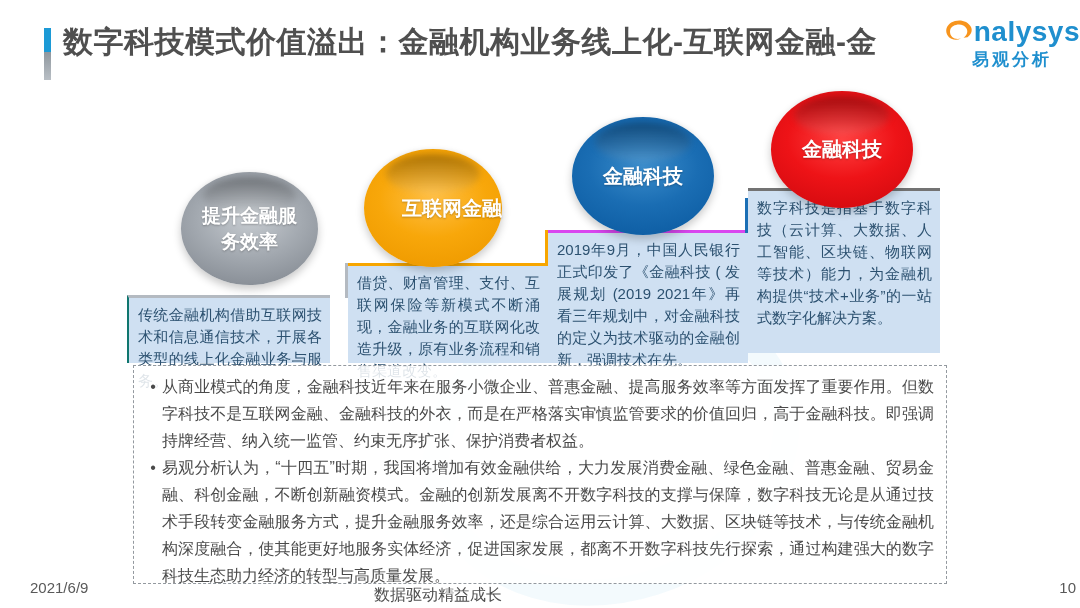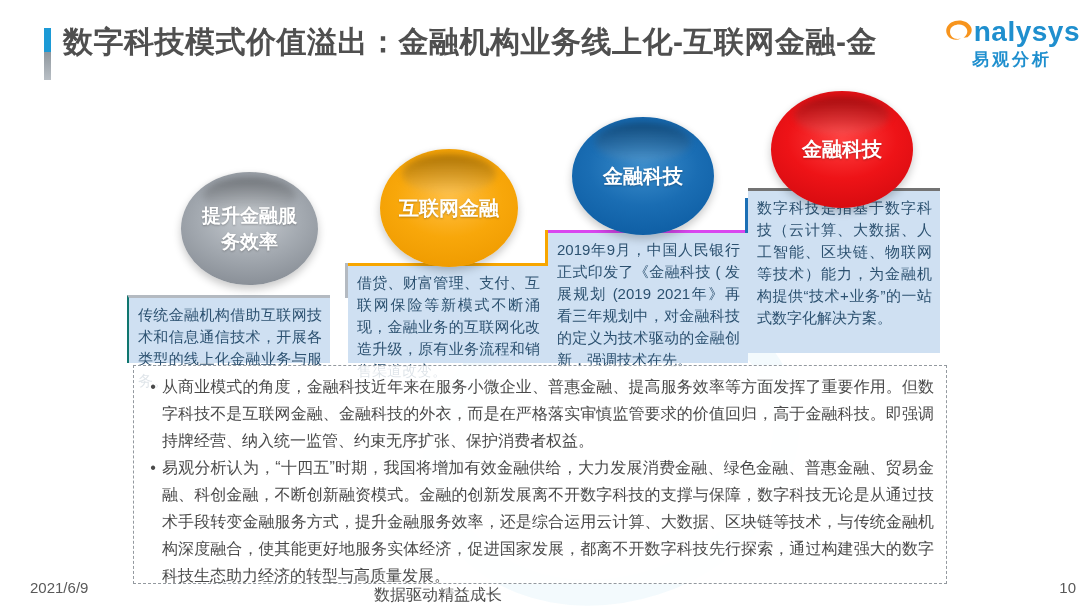--- a/index.html
+++ b/index.html
@@ -33,22 +33,22 @@
   
   .bubble{position:absolute; border-radius:50%; display:flex; align-items:center; justify-content:center;
     color:#fff; font-weight:bold; text-align:center; z-index:3;
     box-shadow:0 4px 8px rgba(0,0,0,0.22);}
   .bubble .gloss{position:absolute; top:4%; left:16%; width:68%; height:34%; border-radius:50%;
     background:linear-gradient(180deg,rgba(0,0,0,0.30),rgba(255,255,255,0.10)); filter:blur(3px); pointer-events:none;}
   .bubble .label{position:relative; z-index:2; font-size:20px; text-shadow:0 1px 2px rgba(0,0,0,0.25); line-height:1.35;}
   .bubble1{left:181px; top:172px; width:137px; height:113px;
     background:radial-gradient(ellipse 70% 60% at 50% 42%,#c6cbd0 0%,#a3a9b0 55%,#888e96 100%);}
   .bubble1 .label{width:100px; font-size:19px;}
-  .bubble2{left:380px; top:149px; width:138px; height:118px;
-    background:radial-gradient(ellipse 70% 60% at 50% 42%,#ffbf44 0%,#f8a70a 55%,#ef9b00 100%);}
+  .bubble2{left:364px; top:149px; width:138px; height:118px;
+    background:radial-gradient(ellipse 70% 60% at 50% 42%,#ffbf44 0%,#f8a70a 55%,#ef9b00 100%);justify-content:flex-end;}
   .bubble3{left:572px; top:117px; width:142px; height:118px;
     background:radial-gradient(ellipse 70% 60% at 50% 42%,#3a8ccb 0%,#1a6db3 55%,#0e5ea4 100%);}
   .bubble4{left:771px; top:91px; width:142px; height:117px;
     background:radial-gradient(ellipse 70% 60% at 50% 42%,#ff4040 0%,#ee1317 55%,#d60b10 100%);}
   
   .summary{position:absolute; left:133px; top:365px; width:814px; height:219px; box-sizing:border-box;
     border:1px dashed #93999f; background:rgba(255,255,255,0.85); padding:7px 12px 0 10px; z-index:4;}
   .bullet-row{display:flex;}
   .bullet-marker{width:18px; flex:none; font-size:16px; color:#4a4a4a; line-height:27px; text-align:center;}
   .bullet-text{flex:1; font-size:16px; color:#4a4a4a; line-height:27px; text-align:justify;}

